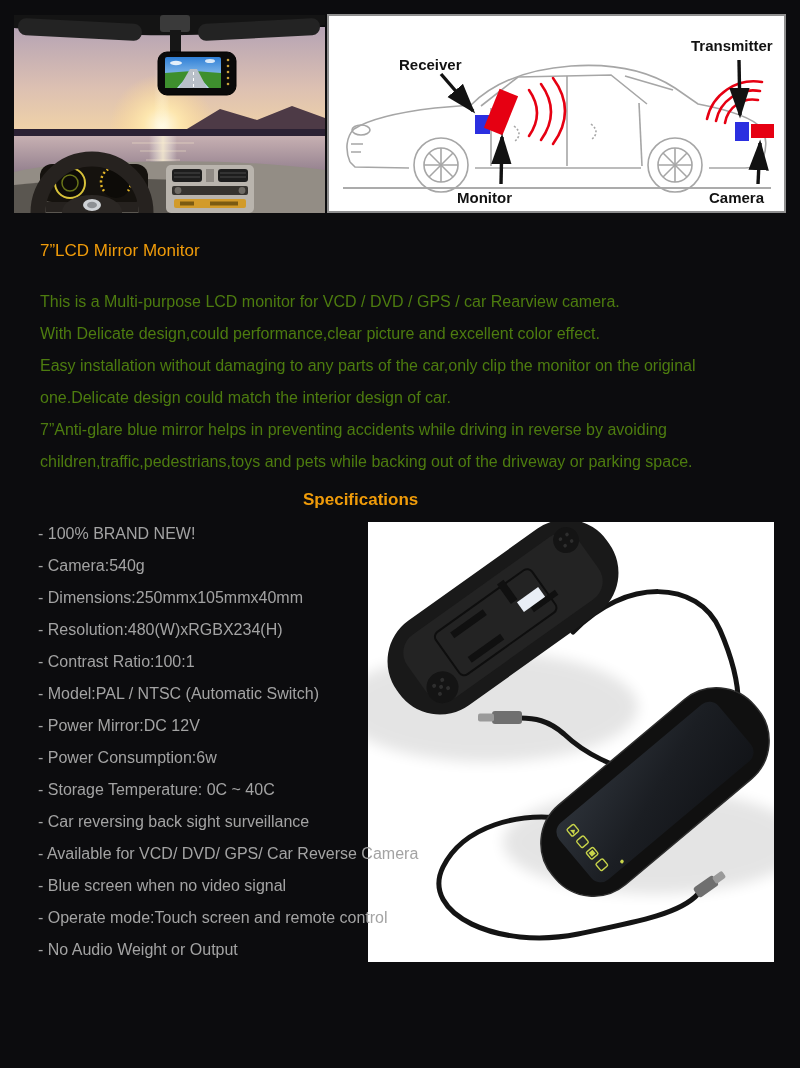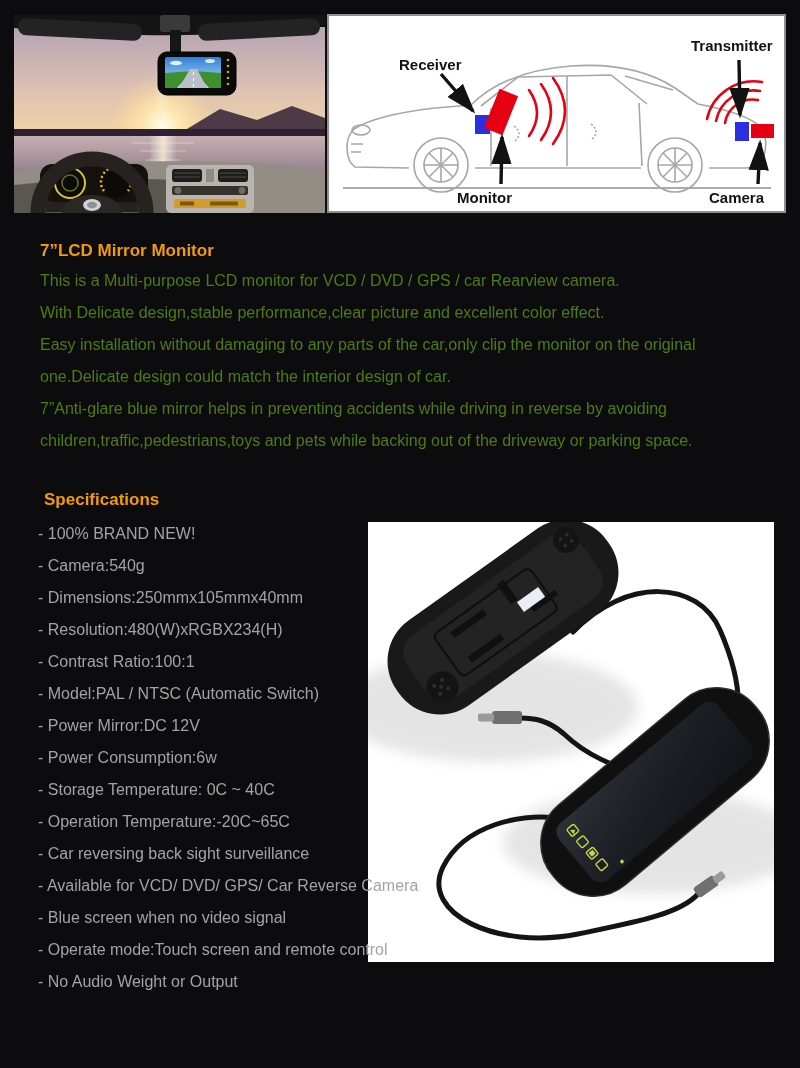--- a/index.html
+++ b/index.html
@@ -5,25 +5,25 @@
   html,body{margin:0;padding:0;background:#0c0c0e;}
   .canvas{position:relative;width:800px;height:1068px;background:#0c0c0e;overflow:hidden;
           font-family:"Liberation Sans","DejaVu Sans",sans-serif;}
   
   .photo-interior{position:absolute;left:14px;top:15px;width:311px;height:198px;overflow:hidden;}
   .diagram-box{position:absolute;left:327px;top:14px;width:459px;height:199px;background:#ffffff;
                border:2px solid #8f8f8f;box-sizing:border-box;overflow:hidden;}
   .photo-interior svg,.diagram-box svg,.product-photo svg{display:block;width:100%;height:100%;}
   
   .intro{position:absolute;left:40px;top:240px;width:730px;z-index:2;}
-  .intro-title{color:#F09C0A;font-size:17px;font-weight:bold;margin:0 0 3px 0;line-height:22px;}
+  .intro-title{color:#F09C0A;font-size:17px;font-weight:normal;margin:0 0 24px 0;line-height:22px;}
   .intro-line{color:#4d7c0f;font-size:16px;line-height:32px;white-space:nowrap;}
   
   .specs{position:absolute;left:38px;top:489px;z-index:2;}
-  .specs-heading{color:#F09C0A;font-size:17px;font-weight:bold;margin:0 0 7px 6px;line-height:22px;}
+  .specs-heading{color:#F09C0A;font-size:17px;font-weight:bold;margin:0 0 7px 6px;line-height:22px;text-align:right;}
   .specs-list{list-style:none;margin:0;padding:0;}
   .specs-list li{color:#a3a3a3;font-size:16px;line-height:32px;white-space:nowrap;}
   
   .product-photo{position:absolute;left:368px;top:522px;width:406px;height:440px;background:#ffffff;
                  overflow:hidden;z-index:1;}
   .dia-label{font-family:"Liberation Sans","DejaVu Sans",sans-serif;font-size:15px;font-weight:bold;fill:#121212;}
 </style>
 </head>
 <body>
 
@@ -195,40 +195,39 @@
       <text class="dia-label" x="70" y="54">Receiver</text>
       <text class="dia-label" x="362" y="35">Transmitter</text>
       <text class="dia-label" x="128" y="187">Monitor</text>
       <text class="dia-label" x="380" y="187">Camera</text>
     </svg>
   </div>
 
   <div class="intro">
     <h2 class="intro-title">7”LCD Mirror Monitor</h2>
     <div class="intro-line">This is a Multi-purpose LCD monitor for VCD / DVD / GPS / car Rearview camera.</div>
-    <div class="intro-line">With Delicate design,stable performance,clear picture and excellent color effect.</div>
+    <div class="intro-line">With Delicate design,could performance,clear picture and excellent color effect.</div>
     <div class="intro-line">Easy installation without damaging to any parts of the car,only clip the monitor on the original</div>
     <div class="intro-line">one.Delicate design could match the interior design of car.</div>
     <div class="intro-line">7”Anti-glare blue mirror helps in preventing accidents while driving in reverse by avoiding</div>
     <div class="intro-line">children,traffic,pedestrians,toys and pets while backing out of the driveway or parking space.</div>
   </div>
 
   <div class="specs">
     <h3 class="specs-heading">Specifications</h3>
     <ul class="specs-list">
       <li>- 100% BRAND NEW!</li>
       <li>- Camera:540g</li>
       <li>- Dimensions:250mmx105mmx40mm</li>
       <li>- Resolution:480(W)xRGBX234(H)</li>
       <li>- Contrast Ratio:100:1</li>
       <li>- Model:PAL / NTSC (Automatic Switch)</li>
       <li>- Power Mirror:DC 12V</li>
       <li>- Power Consumption:6w</li>
       <li>- Storage Temperature: 0C ~ 40C</li>
-      <li>- Operation Temperature:-20C~65C</li>
       <li>- Car reversing back sight surveillance</li>
       <li>- Available for VCD/ DVD/ GPS/ Car Reverse Camera</li>
       <li>- Blue screen when no video signal</li>
       <li>- Operate mode:Touch screen and remote control</li>
       <li>- No Audio Weight or Output</li>
     </ul>
   </div>
 
   <div class="product-photo">
     <svg viewBox="0 0 406 440" preserveAspectRatio="none">

